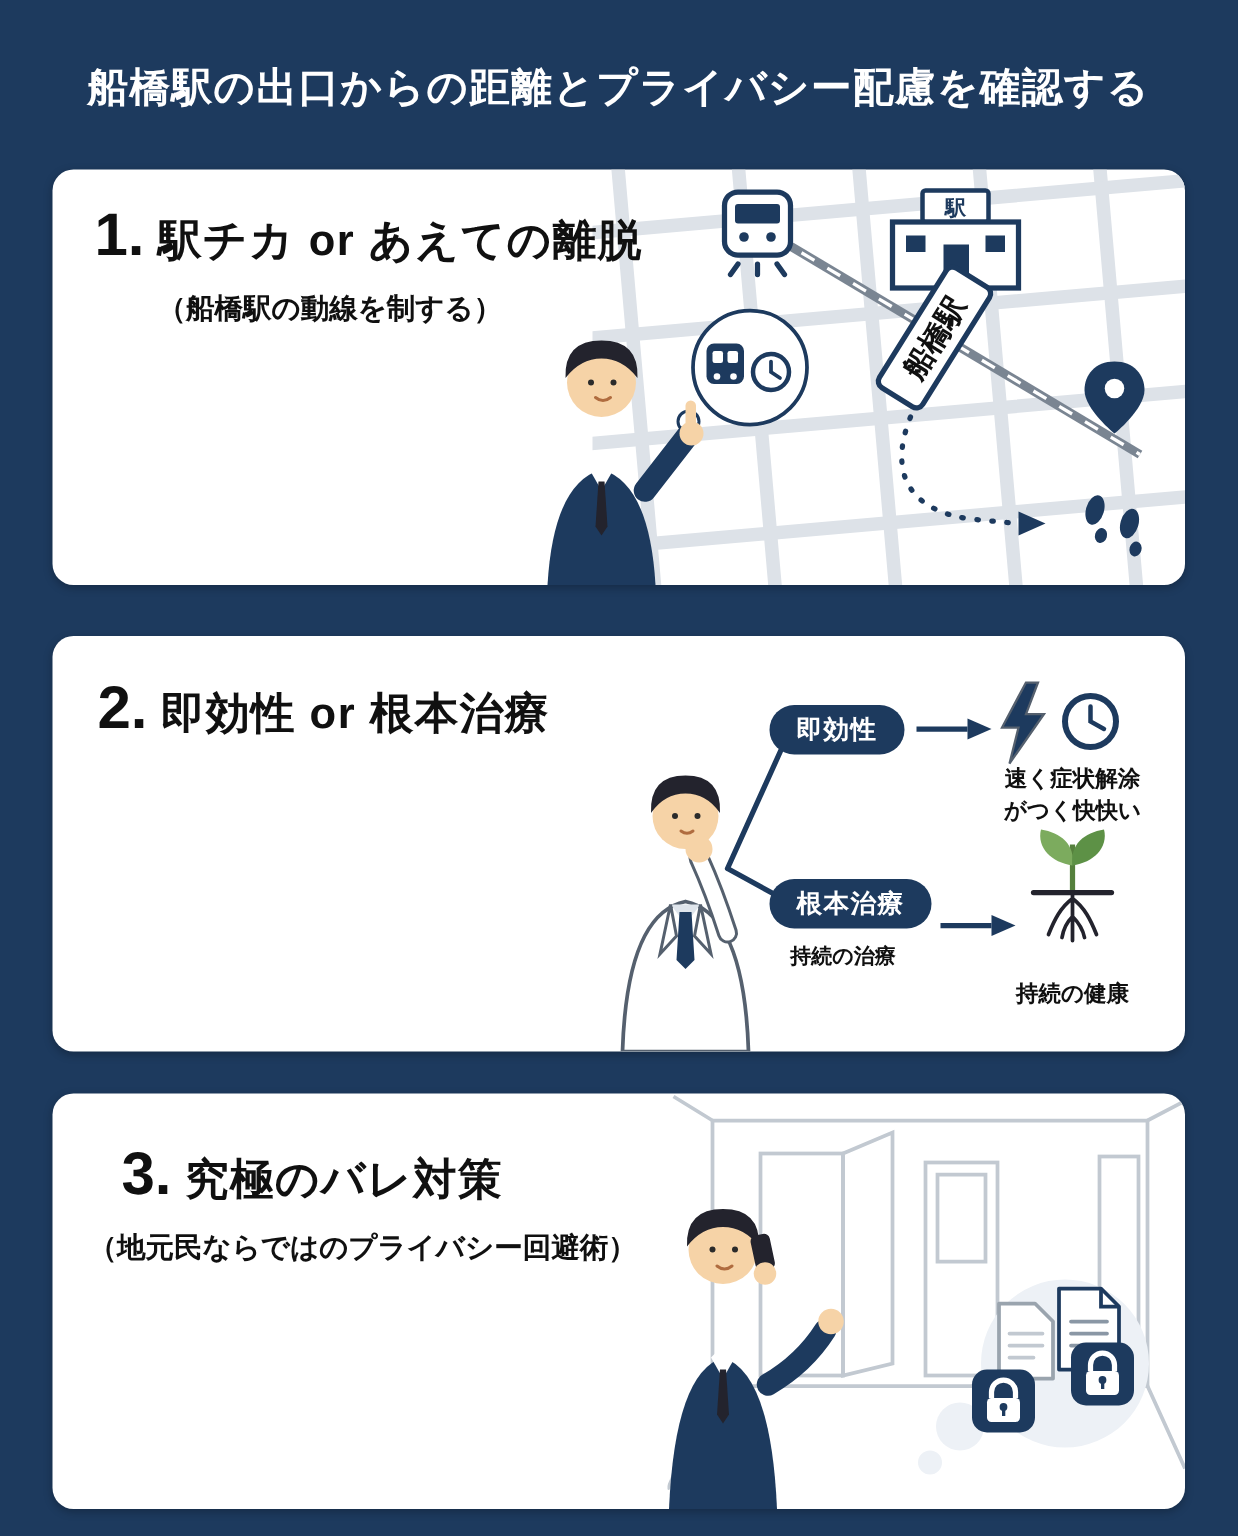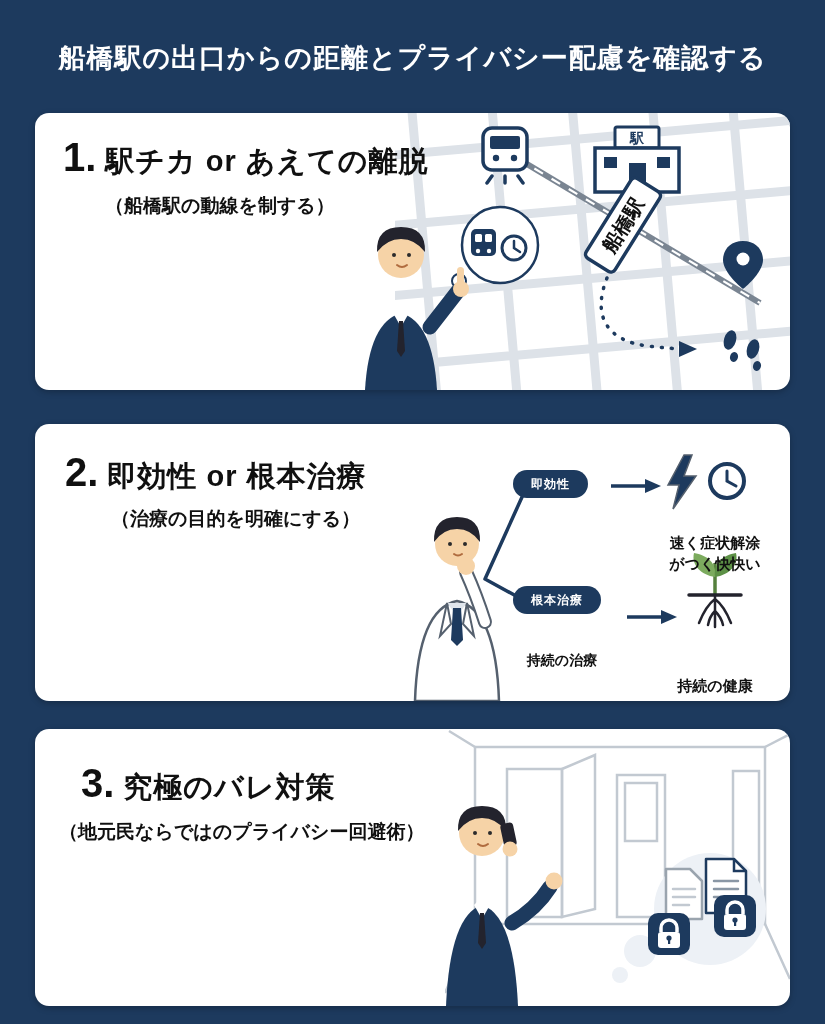--- a/index.html
+++ b/index.html
@@ -12,24 +12,24 @@
           border-radius:14px; overflow:hidden; box-shadow:0 2px 6px rgba(0,0,0,.25); }
   .card1 { top:113px; } .card2 { top:424px; } .card3 { top:729px; }
   .abs { position:absolute; }
   .card-head { position:absolute; display:flex; align-items:baseline; gap:9px; }
   .card-number { font-size:40px; font-weight:bold; color:#101010; }
   .card-title  { font-size:29px; font-weight:bold; color:#101010; letter-spacing:1px; }
   .card-subtitle { position:absolute; font-size:19px; font-weight:bold; color:#101010; }
   .card-body { position:absolute; font-size:17px; font-weight:bold; line-height:1.6;
                color:#1b1b1b; white-space:pre-line; letter-spacing:.5px; }
   .pill { position:absolute; background:#1d3a5e; color:#ffffff; font-weight:bold;
-          font-size:12px; line-height:1; padding:8px 18px; border-radius:18px;
+          font-size:17px; line-height:1; padding:8px 18px; border-radius:18px;
           letter-spacing:1px; }
   .caption { position:absolute; font-size:15px; font-weight:bold; color:#101010;
-             text-align:center; white-space:pre-line; line-height:1.4;margin-top:23px; }
+             text-align:center; white-space:pre-line; line-height:1.4; }
   .caption-sm { font-size:14px; }
   svg text { font-family:"Liberation Sans","DejaVu Sans",sans-serif; }
 </style>
 </head>
 <body>
 
 <div class="page">
 
   <h1 class="page-title">船橋駅の出口からの距離とプライバシー配慮を確認する</h1>
 
@@ -160,21 +160,20 @@
 
     <div class="caption" style="left:605px;top:85px;width:150px">速く症状解涂
 がつく快快い</div>
     <div class="caption caption-sm" style="left:467px;top:204px;width:120px">持続の治療</div>
     <div class="caption" style="left:615px;top:228px;width:130px">持続の健康</div>
 
     <div class="card-head" style="left:30px;top:26px">
       <span class="card-number">2.</span>
       <span class="card-title">即効性 or 根本治療</span>
     </div>
-    <div class="card-subtitle" style="left:76px;top:82px">（治療の目的を明確にする）</div>
   </section>
 
   <section class="card card3">
 
     <svg class="abs" style="left:410px;top:0" width="345" height="277" viewBox="0 0 345 277">
       <g stroke="#c2c9d1" stroke-width="2.5" fill="none">
         <path d="M30 18 H320 V195 H30 Z"></path>
         <path d="M30 18 L4 2 M320 18 L345 5"></path>
         <path d="M30 195 L0 264 M320 195 L345 250"></path>
         <rect x="62" y="40" width="55" height="148"></rect>

